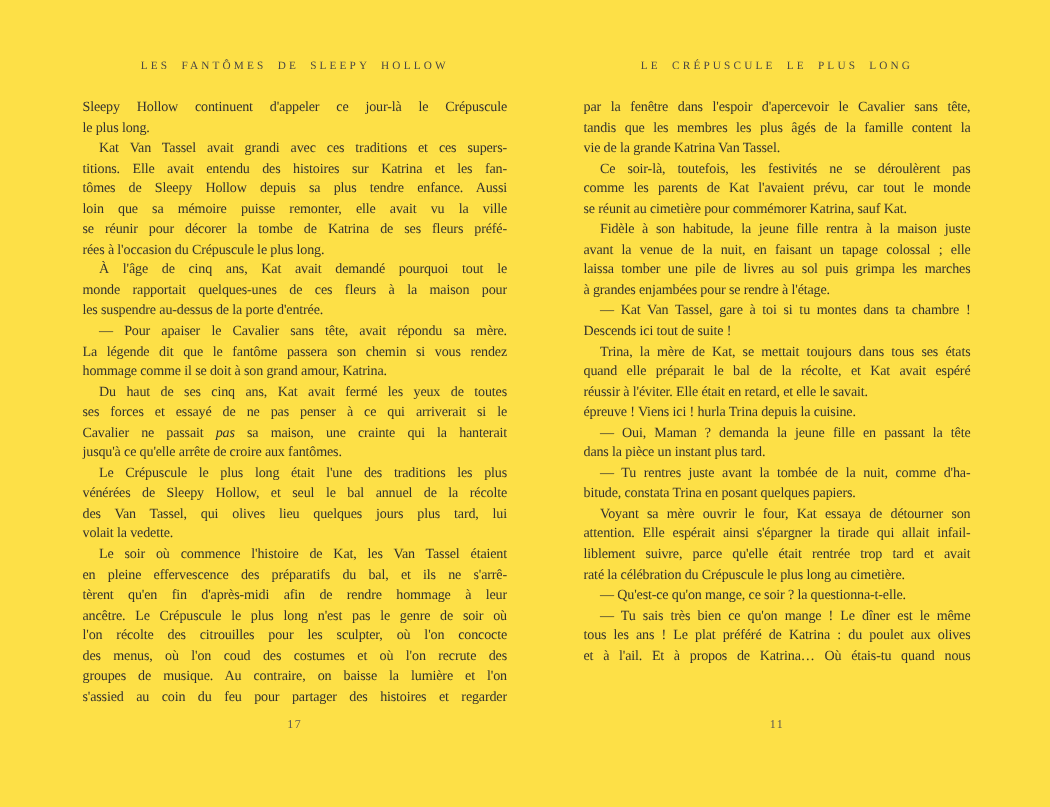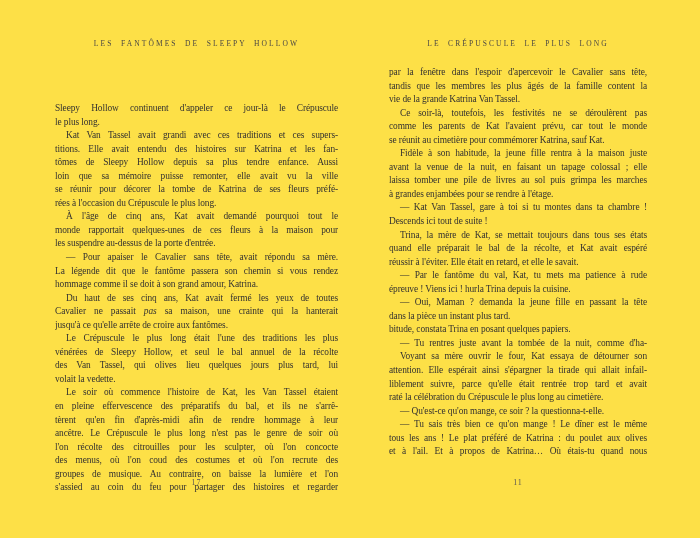--- a/index.html
+++ b/index.html
@@ -28,21 +28,21 @@
   .running-head.lp { left: 55px; width: 283px; }
   .running-head.rp { left: 389px; width: 258px; }
   .text-col {
     position: absolute;
     top: 66px;
     color: #343230;
     font-size: 9.4px;
     letter-spacing: -0.1px;
     line-height: 13.55px;
   }
-  .text-col.lp { left: 55px; width: 283px; margin-top: 36px; }
+  .text-col.lp { left: 55px; width: 283px; }
   .text-col.rp { left: 389px; width: 258px; }
   .line {
     height: 13.55px;
     overflow: hidden;
     text-align: justify;
     text-align-last: justify;
   }
   .line.ind { padding-left: 11px; }
   .line.pend { text-align-last: left; }
   .line i { font-style: italic; }
@@ -75,20 +75,21 @@
       <div class="line"><span>loin que sa mémoire puisse remonter, elle avait vu la ville</span></div>
       <div class="line"><span>se réunir pour décorer la tombe de Katrina de ses fleurs préfé-</span></div>
       <div class="line pend"><span>rées à l'occasion du Crépuscule le plus long.</span></div>
       <div class="line ind"><span>À l'âge de cinq ans, Kat avait demandé pourquoi tout le</span></div>
       <div class="line"><span>monde rapportait quelques-unes de ces fleurs à la maison pour</span></div>
       <div class="line pend"><span>les suspendre au-dessus de la porte d'entrée.</span></div>
       <div class="line ind"><span>— Pour apaiser le Cavalier sans tête, avait répondu sa mère.</span></div>
       <div class="line"><span>La légende dit que le fantôme passera son chemin si vous rendez</span></div>
       <div class="line pend"><span>hommage comme il se doit à son grand amour, Katrina.</span></div>
       <div class="line ind"><span>Du haut de ses cinq ans, Kat avait fermé les yeux de toutes</span></div>
+      <div class="line"><span>ses forces et essayé de ne pas penser à ce qui arriverait si le</span></div>
       <div class="line"><span>Cavalier ne passait </span><i>pas</i><span> sa maison, une crainte qui la hanterait</span></div>
       <div class="line pend"><span>jusqu'à ce qu'elle arrête de croire aux fantômes.</span></div>
       <div class="line ind"><span>Le Crépuscule le plus long était l'une des traditions les plus</span></div>
       <div class="line"><span>vénérées de Sleepy Hollow, et seul le bal annuel de la récolte</span></div>
       <div class="line"><span>des Van Tassel, qui olives lieu quelques jours plus tard, lui</span></div>
       <div class="line pend"><span>volait la vedette.</span></div>
       <div class="line ind"><span>Le soir où commence l'histoire de Kat, les Van Tassel étaient</span></div>
       <div class="line"><span>en pleine effervescence des préparatifs du bal, et ils ne s'arrê-</span></div>
       <div class="line"><span>tèrent qu'en fin d'après-midi afin de rendre hommage à leur</span></div>
       <div class="line"><span>ancêtre. Le Crépuscule le plus long n'est pas le genre de soir où</span></div>
@@ -107,26 +108,25 @@
       <div class="line pend"><span>se réunit au cimetière pour commémorer Katrina, sauf Kat.</span></div>
       <div class="line ind"><span>Fidèle à son habitude, la jeune fille rentra à la maison juste</span></div>
       <div class="line"><span>avant la venue de la nuit, en faisant un tapage colossal ; elle</span></div>
       <div class="line"><span>laissa tomber une pile de livres au sol puis grimpa les marches</span></div>
       <div class="line pend"><span>à grandes enjambées pour se rendre à l'étage.</span></div>
       <div class="line ind"><span>— Kat Van Tassel, gare à toi si tu montes dans ta chambre !</span></div>
       <div class="line pend"><span>Descends ici tout de suite !</span></div>
       <div class="line ind"><span>Trina, la mère de Kat, se mettait toujours dans tous ses états</span></div>
       <div class="line"><span>quand elle préparait le bal de la récolte, et Kat avait espéré</span></div>
       <div class="line pend"><span>réussir à l'éviter. Elle était en retard, et elle le savait.</span></div>
-      <div class="line ind"><span>— Par le fantôme du val, Kat, tu mets ma patience à rude</span></div>
       <div class="line pend"><span>épreuve ! Viens ici ! hurla Trina depuis la cuisine.</span></div>
       <div class="line ind"><span>— Oui, Maman ? demanda la jeune fille en passant la tête</span></div>
       <div class="line pend"><span>dans la pièce un instant plus tard.</span></div>
+      <div class="line ind"><span>— Tu rentres juste avant la tombée de la nuit, comme d'ha-</span></div>
       <div class="line pend"><span>bitude, constata Trina en posant quelques papiers.</span></div>
-      <div class="line ind"><span>— Tu rentres juste avant la tombée de la nuit, comme d'ha-</span></div>
       <div class="line ind"><span>Voyant sa mère ouvrir le four, Kat essaya de détourner son</span></div>
       <div class="line"><span>attention. Elle espérait ainsi s'épargner la tirade qui allait infail-</span></div>
       <div class="line"><span>liblement suivre, parce qu'elle était rentrée trop tard et avait</span></div>
       <div class="line pend"><span>raté la célébration du Crépuscule le plus long au cimetière.</span></div>
       <div class="line ind pend"><span>— Qu'est-ce qu'on mange, ce soir ? la questionna-t-elle.</span></div>
       <div class="line ind"><span>— Tu sais très bien ce qu'on mange ! Le dîner est le même</span></div>
       <div class="line"><span>tous les ans ! Le plat préféré de Katrina : du poulet aux olives</span></div>
       <div class="line"><span>et à l'ail. Et à propos de Katrina… Où étais-tu quand nous</span></div>
     </div>
 

